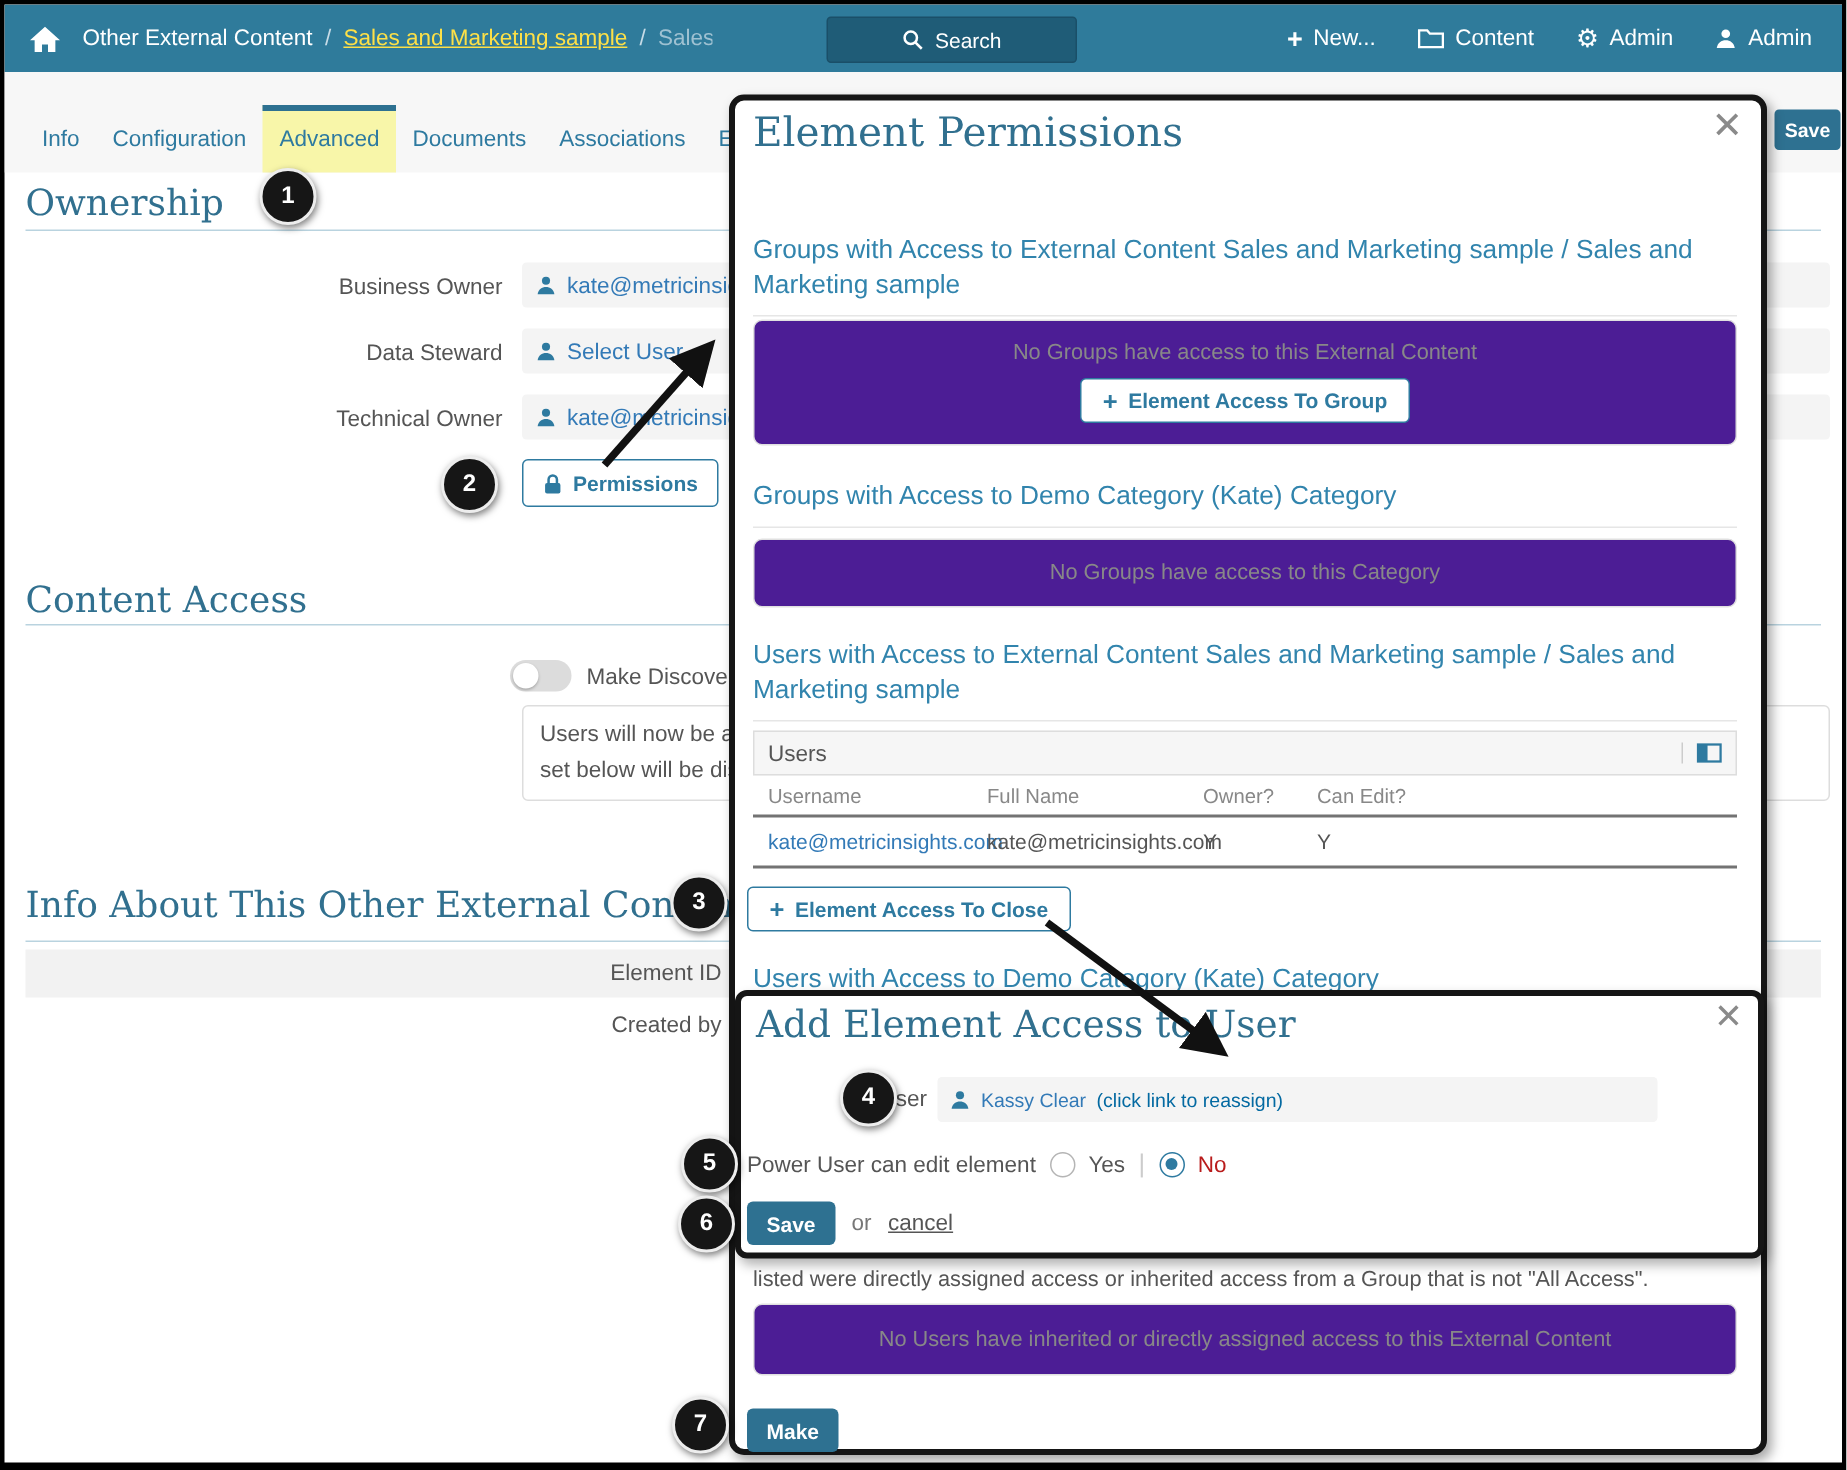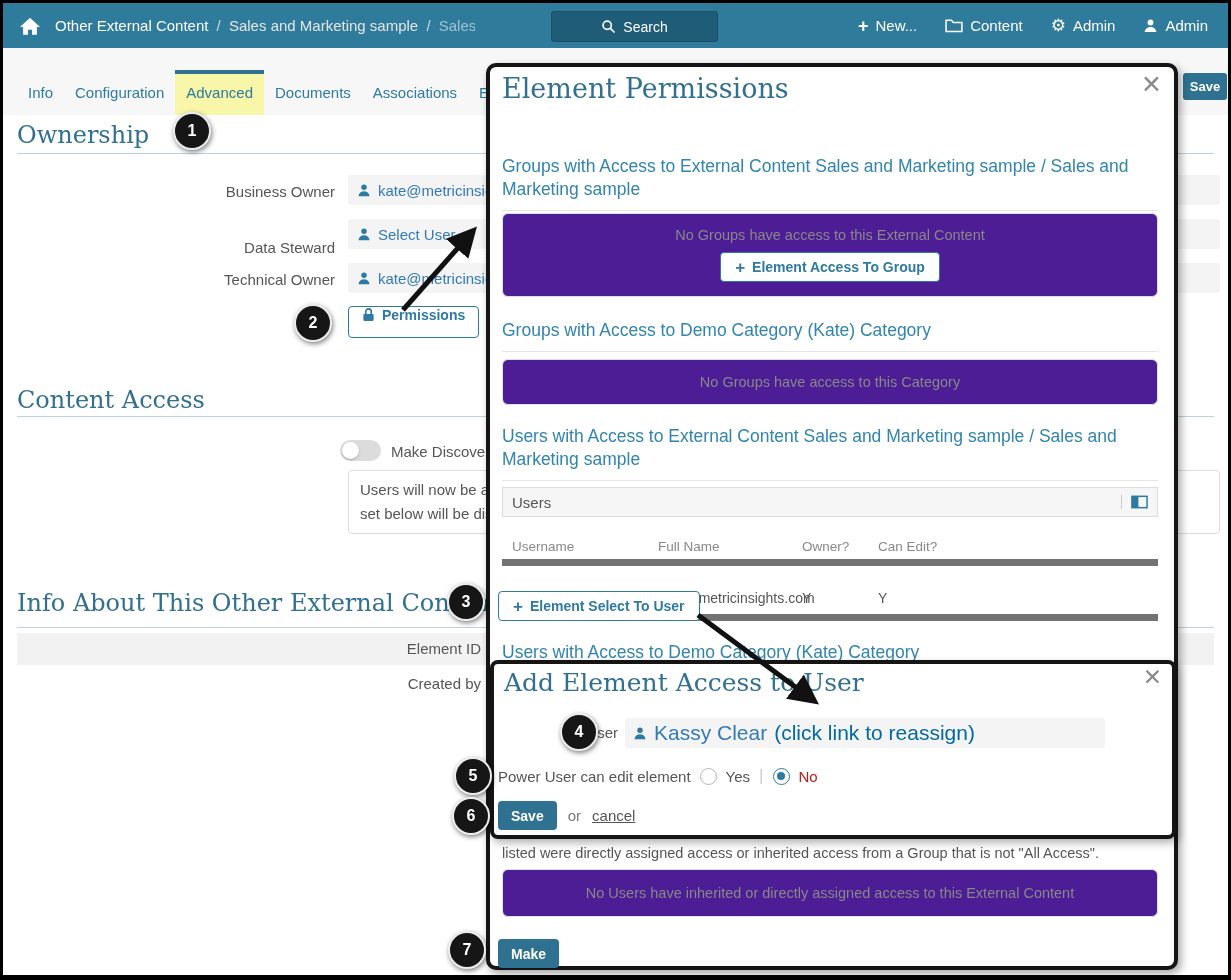--- a/index.html
+++ b/index.html
@@ -5,40 +5,40 @@
   html,body{margin:0;padding:0;background:#fff;}
   .screen{position:relative;width:1231px;height:980px;box-sizing:border-box;
     border:3px solid #000;border-bottom-width:5px;overflow:hidden;background:#fff;
     font-family:"Liberation Sans",sans-serif;color:#555;}
   
   .navbar{position:absolute;left:0;top:0;right:0;height:45px;background:#2f7b9b;display:flex;align-items:center;color:#fff;}
   .nav-home{margin-left:16px;width:22px;height:20px;cursor:pointer;}
   .crumb{margin-left:14px;font-size:15px;white-space:nowrap;overflow:hidden;max-width:420px;}
   .crumb .c1{color:#fff;}
   .crumb .csep{color:#c7dce7;margin:0 4px;}
-  .crumb .c2{color:#e5e5e5;}
+  .crumb .c2{color:#fde047;text-decoration:underline;}
   .crumb .c3{color:#bcd4e0;opacity:.8;}
   .search-btn{position:absolute;left:548px;top:8px;width:165px;height:29px;background:#1f5c77;border:1px solid #1a4f68;border-radius:3px;display:flex;align-items:center;justify-content:center;gap:7px;font-size:14px;color:#fff;cursor:pointer;}
   .nav-right{margin-left:auto;display:flex;align-items:center;gap:28px;padding-right:20px;font-size:15px;}
   .nav-item{display:flex;align-items:center;gap:7px;cursor:pointer;}
   .nav-plus{font-size:18px;font-weight:bold;line-height:1;}
   .nav-gear{font-size:17px;line-height:1;}
   
   .tabstrip{position:absolute;left:0;top:45px;right:0;height:67px;background:#f7f7f7;}
   .tabs{position:absolute;left:14px;bottom:0;display:flex;align-items:flex-end;}
   .tab{padding:14px 11px;font-size:15px;color:#2e7aa0;cursor:pointer;}
   .tab.active{background:#f8f6a9;border-top:4px solid #2e7191;padding-top:10px;}
   .save-top{position:absolute;left:1180px;top:70px;width:44px;height:27px;background:#2e7191;border-radius:3px;color:#fff;font-weight:bold;font-size:13px;display:flex;align-items:center;justify-content:center;cursor:pointer;}
   
   .ptitle{position:absolute;left:14px;font-family:"DejaVu Serif",serif;font-size:24px;color:#31708f;}
   .prule{position:absolute;left:14px;right:14px;border-top:1px solid #b9d3df;}
   .flabel{position:absolute;left:0;width:332px;text-align:right;font-size:15px;color:#555;}
   .fbox{position:absolute;left:345px;width:872px;height:30px;background:#f4f4f4;border-radius:3px;display:flex;align-items:center;gap:7px;padding-left:9px;box-sizing:border-box;font-size:15px;}
   .link{color:#337ab7;cursor:pointer;}
-  .perm-btn{position:absolute;left:345px;top:303px;height:30px;padding:0 13px;background:#fff;border:1px solid #2e7aa0;border-radius:4px;display:inline-flex;gap:7px;color:#2e7aa0;font-weight:bold;font-size:14px;cursor:pointer;}
+  .perm-btn{position:absolute;left:345px;top:303px;height:30px;padding:0 13px;background:#fff;border:1px solid #2e7aa0;border-radius:4px;display:inline-flex;align-items:center;gap:7px;color:#2e7aa0;font-weight:bold;font-size:14px;cursor:pointer;}
   .toggle{position:absolute;left:337px;top:437px;width:41px;height:21px;background:#dcdcdc;border-radius:11px;cursor:pointer;}
   .toggle .knob{position:absolute;left:2px;top:2px;width:17px;height:17px;border-radius:50%;background:#fff;box-shadow:0 1px 2px rgba(0,0,0,.25);}
   .toggle-label{position:absolute;left:388px;top:440px;font-size:15px;color:#555;}
   .note-box{position:absolute;left:345px;top:467px;width:872px;box-sizing:border-box;border:1px solid #ddd;border-radius:4px;background:#fff;padding:7px 11px;font-size:15px;color:#555;line-height:1.6;white-space:nowrap;overflow:hidden;}
   .graybar{position:absolute;left:14px;right:14px;top:630px;height:32px;background:#f2f2f2;}
   .ilabel{position:absolute;left:280px;width:198px;text-align:right;font-size:15px;color:#555;}
   
   .teal-btn{display:inline-flex;align-items:center;justify-content:center;background:#2e7191;color:#fff;font-weight:bold;font-size:14px;border-radius:4px;height:29px;padding:0 13px;cursor:pointer;}
   .outline-btn{display:inline-flex;align-items:center;gap:7px;background:#fff;border:1px solid #2e7aa0;border-radius:4px;color:#2e7aa0;font-weight:bold;font-size:14px;height:30px;padding:0 14px;cursor:pointer;box-sizing:border-box;}
   .plus-glyph{font-size:17px;font-weight:bold;line-height:1;}
@@ -46,30 +46,30 @@
   .modal{position:absolute;left:483px;top:60px;width:692px;height:907px;box-sizing:border-box;background:#fff;border:4px solid #151515;border-radius:10px;box-shadow:3px 4px 8px rgba(0,0,0,.35);z-index:10;}
   .mtitle{position:absolute;left:12px;top:6px;font-family:"DejaVu Serif",serif;font-size:27px;color:#31708f;}
   .mclose{position:absolute;right:12px;top:2px;font-size:25px;color:#8a8a8a;cursor:pointer;line-height:1.2;}
   .msect{position:absolute;left:12px;right:16px;color:#3184ad;font-size:17.5px;line-height:1.32;border-bottom:1px solid #e6e6e6;padding-bottom:9px;}
   .empty-box{position:absolute;left:12px;right:16px;box-sizing:border-box;border:1px solid #e0e0e0;border-radius:6px;background:#4c1d95;text-align:center;}
   .empty-text{font-size:14.5px;color:#888;}
   
   .tblwrap{position:absolute;left:12px;right:16px;top:420px;}
   .tbl-head{height:30px;background:#f6f6f6;border:1px solid #ddd;display:flex;align-items:center;padding:0 9px;font-size:15px;color:#555;box-sizing:border-box;}
   .tbl-head .colicon{margin-left:auto;border-left:1px solid #ccc;padding-left:9px;display:flex;align-items:center;cursor:pointer;}
-  .tbl-cols,.tbl-row{display:grid;grid-template-columns:146px 144px 76px 1fr;padding-left:10px;align-items:center;border-bottom:7px solid #737373;margin-top:16px;}
+  .tbl-cols,.tbl-row{display:grid;grid-template-columns:146px 144px 76px 1fr;padding-left:10px;align-items:center;border-bottom:2px solid #737373;}
   .tbl-cols{height:26px;font-size:13.5px;color:#888;}
   .tbl-row{height:32px;font-size:14px;color:#555;}
   .footer-note{position:absolute;left:12px;right:16px;top:778px;font-size:14.5px;color:#555;}
   
   .add-modal{position:absolute;left:487px;top:657px;width:686px;height:179px;box-sizing:border-box;background:#fff;border:4px solid #151515;border-radius:8px;box-shadow:3px 4px 8px rgba(0,0,0,.3);z-index:20;}
   .atitle{position:absolute;left:10px;top:4px;font-family:"DejaVu Serif",serif;font-size:25px;color:#31708f;}
   .aclose{position:absolute;right:10px;top:0px;font-size:23px;color:#8a8a8a;cursor:pointer;}
   .alabel{position:absolute;left:24px;top:60px;width:100px;text-align:right;font-size:15px;color:#555;}
-  .afield{position:absolute;left:131px;top:54px;width:480px;height:30px;background:#f4f4f4;border-radius:3px;display:flex;align-items:center;gap:7px;padding-left:8px;box-sizing:border-box;font-size:21px;}
+  .afield{position:absolute;left:131px;top:54px;width:480px;height:30px;background:#f4f4f4;border-radius:3px;display:flex;align-items:center;gap:7px;padding-left:8px;box-sizing:border-box;font-size:13px;}
   .suffix{color:#0369a1;}
   .prow{position:absolute;left:4px;top:102px;display:flex;align-items:center;gap:9px;font-size:15px;color:#555;}
   .radio{width:17px;height:17px;border-radius:50%;border:1.5px solid #b5b5b5;background:#fff;display:inline-block;box-sizing:border-box;position:relative;cursor:pointer;}
   .radio.sel{border-color:#2e7aa0;}
   .radio.sel::after{content:'';position:absolute;left:3.5px;top:3.5px;right:3.5px;bottom:3.5px;border-radius:50%;background:#2e7aa0;}
   .rsep{color:#ccc;font-size:17px;}
   .tealtxt{color:#b91c1c;}
   .srow{position:absolute;left:4px;top:137px;display:flex;align-items:center;gap:11px;font-size:15px;color:#777;}
   .cancel{color:#555;text-decoration:underline;cursor:pointer;}
   
@@ -141,21 +141,21 @@
 
   <div class="flabel" style="top:180px;">Business Owner</div>
   <div class="fbox" style="top:172px;">
     <svg width="14" height="14" viewBox="0 0 16 16">
         <circle cx="8" cy="4.8" r="3.1" fill="#2e7aa0"></circle>
         <path d="M1.6 15 c.6-3.7 3.3-5.5 6.4-5.5 s5.8 1.8 6.4 5.5 Z" fill="#2e7aa0"></path>
       </svg>
     <span class="link">kate@metricinsights.com</span>
   </div>
 
-  <div class="flabel" style="top:236px;">Data Steward</div>
+  <div class="flabel" style="top:224px;">Data Steward</div>
   <div class="fbox" style="top:216px;">
     <svg width="14" height="14" viewBox="0 0 16 16">
         <circle cx="8" cy="4.8" r="3.1" fill="#2e7aa0"></circle>
         <path d="M1.6 15 c.6-3.7 3.3-5.5 6.4-5.5 s5.8 1.8 6.4 5.5 Z" fill="#2e7aa0"></path>
       </svg>
     <span class="link">Select User</span>
   </div>
 
   <div class="flabel" style="top:268px;">Technical Owner</div>
   <div class="fbox" style="top:260px;">
@@ -231,21 +231,21 @@
       <div class="tbl-row">
         <span class="link">kate@metricinsights.com</span>
         <span>kate@metricinsights.com</span>
         <span>Y</span>
         <span>Y</span>
       </div>
     </div>
 
     <div class="outline-btn" style="position:absolute;left:8px;top:524px;">
       <span class="plus-glyph">+</span>
-      <span>Element Select To User</span>
+      <span>Element Access To Close</span>
     </div>
 
     <div class="msect" style="top:574px;">Users with Access to Demo Category (Kate) Category</div>
 
     <div class="footer-note">listed were directly assigned access or inherited access from a Group that is not "All Access".</div>
     <div class="empty-box" style="top:802px;height:48px;display:flex;align-items:center;justify-content:center;">
       <span class="empty-text">No Users have inherited or directly assigned access to this External Content</span>
     </div>
 
     <div class="teal-btn" style="position:absolute;left:8px;top:872px;">Make</div>

